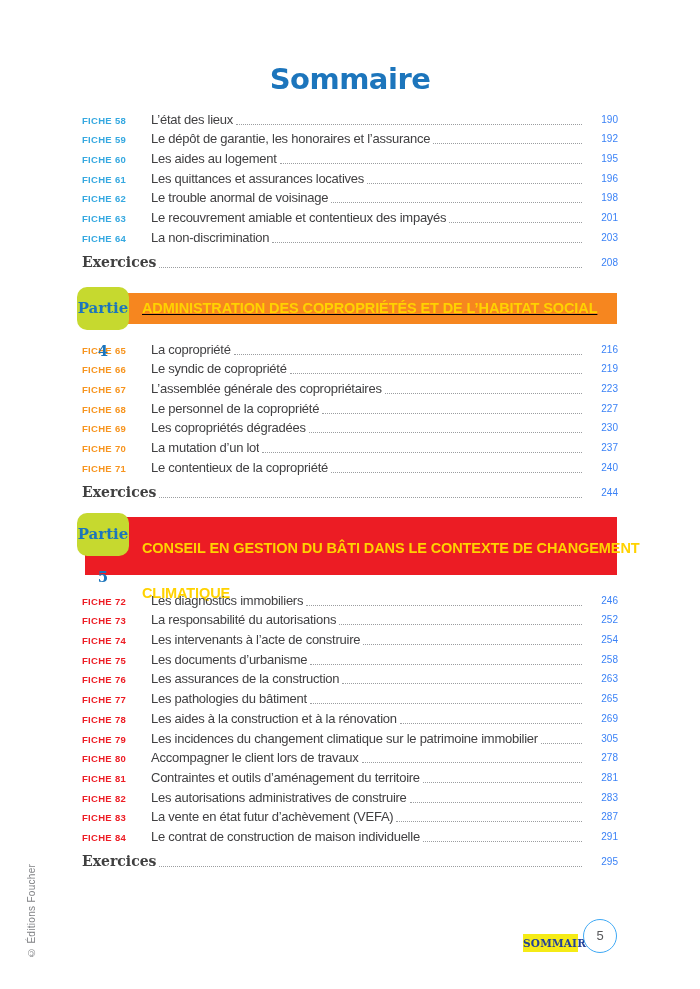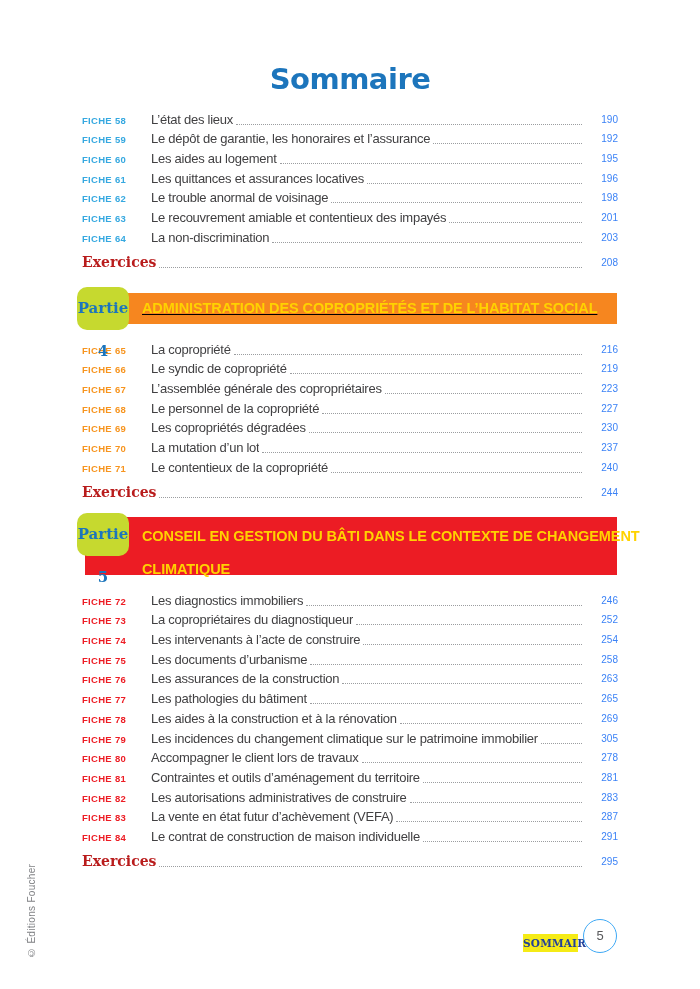--- a/index.html
+++ b/index.html
@@ -17,29 +17,29 @@
   .sec5{top:589px;}
   .row{display:flex;align-items:flex-end;height:19.7px;}
   .fiche{flex:0 0 69px;font-size:9.5px;font-weight:bold;letter-spacing:0.3px;line-height:15px;}
   .sec3 .fiche{color:#35a8e0;}
   .sec4 .fiche{color:#f7941e;}
   .sec5 .fiche{color:#ed1c24;}
   .rtitle{font-size:13px;letter-spacing:-0.25px;color:#414042;line-height:17px;white-space:nowrap;overflow:hidden;}
   .dots{flex:1 1 auto;min-width:6px;border-bottom:1.7px dotted #9b9da0;margin:0 2px 3px 3px;}
   .pnum{flex:0 0 34px;text-align:right;font-size:10px;color:#3b82f6;line-height:17px;}
   .ex-row{margin-top:4px;height:21px;}
-  .ex-label{font-family:"DejaVu Serif",serif;font-weight:bold;font-size:14px;color:#b91c1c;line-height:18px;}
+  .ex-label{font-family:"DejaVu Serif",serif;font-weight:bold;font-size:14px;color:#404040;line-height:18px;}
 
   .banner{position:absolute;left:85px;width:532px;}
   .banner-inner{padding-left:57px;font-weight:bold;font-size:14.5px;letter-spacing:-0.1px;
                 color:#ffd200;white-space:nowrap;}
   .banner-p4{top:293px;height:31px;background:#f6861f;text-decoration:underline;}
   .banner-p4 .banner-inner{line-height:31px;}
   .banner-p5{top:517px;height:58px;background:#ec1c24;padding-top:0;}
-  .banner-p5 .banner-inner{line-height:27px;padding-top:6px;}
+  .banner-p5 .banner-inner{line-height:27px;padding-top:18px;}
   .part-box{position:absolute;left:77px;width:52px;height:43px;background:#c6d92f;border-radius:10px;
             text-align:center;line-height:43px;font-family:"DejaVu Serif",serif;font-weight:bold;
             font-size:15px;color:#1c75bc;z-index:2;}
   .part-box-4{top:287px;}
   .part-box-5{top:513px;}
 
   .badge{position:absolute;left:523px;top:934px;width:55px;height:18px;background:#f5eb16;
          color:#21409a;font-family:"DejaVu Serif",serif;font-weight:bold;font-size:10.5px;
          text-align:center;line-height:18px;letter-spacing:0.2px;}
   .page-circle{position:absolute;left:583px;top:919px;width:34px;height:34px;box-sizing:border-box;
@@ -168,21 +168,21 @@
 
   <div class="toc sec5">
     <div class="row">
       <span class="fiche">FICHE 72</span>
       <span class="rtitle">Les diagnostics immobiliers</span>
       <span class="dots"></span>
       <span class="pnum">246</span>
     </div>
     <div class="row">
       <span class="fiche">FICHE 73</span>
-      <span class="rtitle">La copropriétaires du diagnostiqueur</span>
+      <span class="rtitle">La responsabilité du autorisations</span>
       <span class="dots"></span>
       <span class="pnum">252</span>
     </div>
     <div class="row">
       <span class="fiche">FICHE 74</span>
       <span class="rtitle">Les intervenants à l’acte de construire</span>
       <span class="dots"></span>
       <span class="pnum">254</span>
     </div>
     <div class="row">

